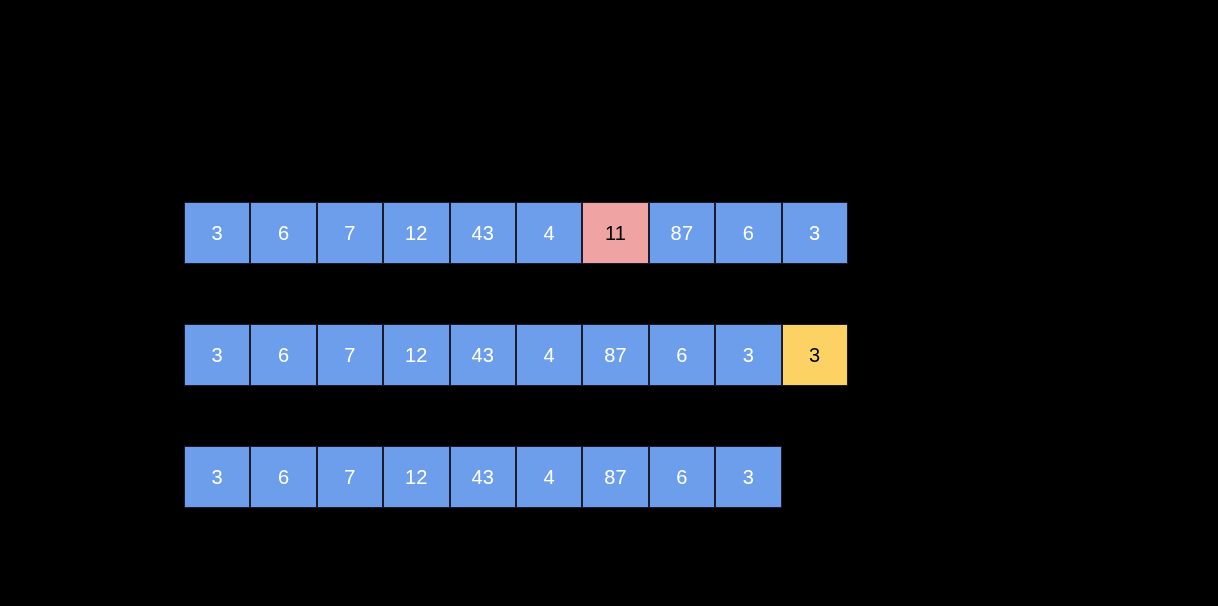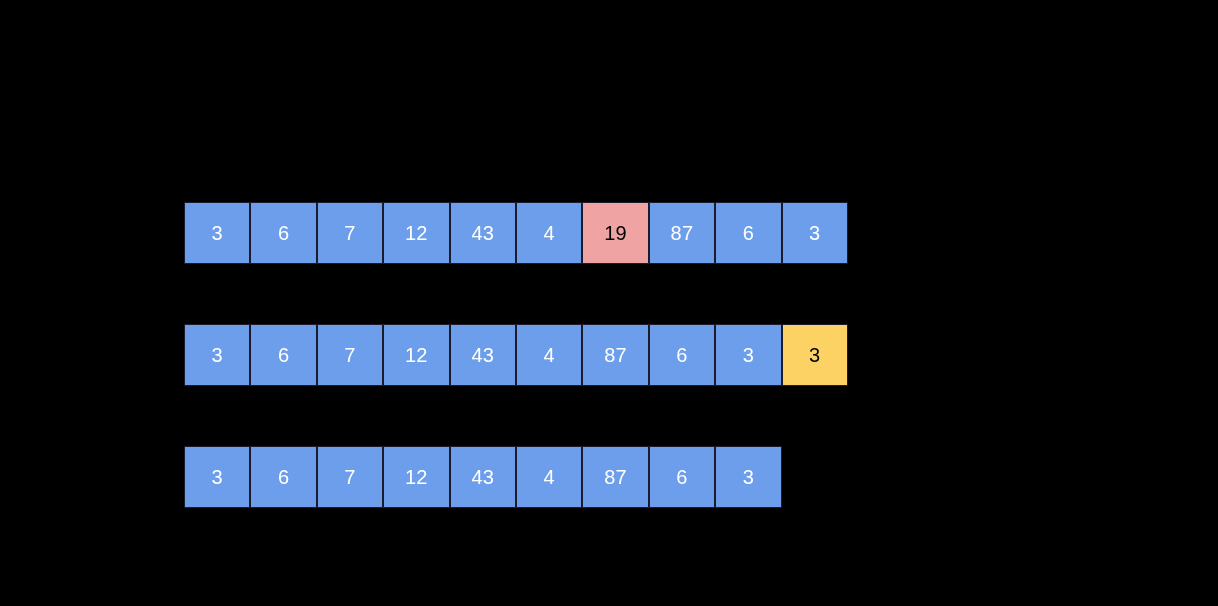--- a/index.html
+++ b/index.html
@@ -63,21 +63,21 @@
 
 <div id="canvas">
 
   <div class="array-row" id="row-0">
       <div class="cell blue">3</div>
       <div class="cell blue">6</div>
       <div class="cell blue">7</div>
       <div class="cell blue">12</div>
       <div class="cell blue">43</div>
       <div class="cell blue">4</div>
-      <div class="cell pink">19</div>
+      <div class="cell pink">11</div>
       <div class="cell blue">87</div>
       <div class="cell blue">6</div>
       <div class="cell blue">3</div>
     </div>
 
   <div class="array-row" id="row-1">
       <div class="cell blue">3</div>
       <div class="cell blue">6</div>
       <div class="cell blue">7</div>
       <div class="cell blue">12</div>

